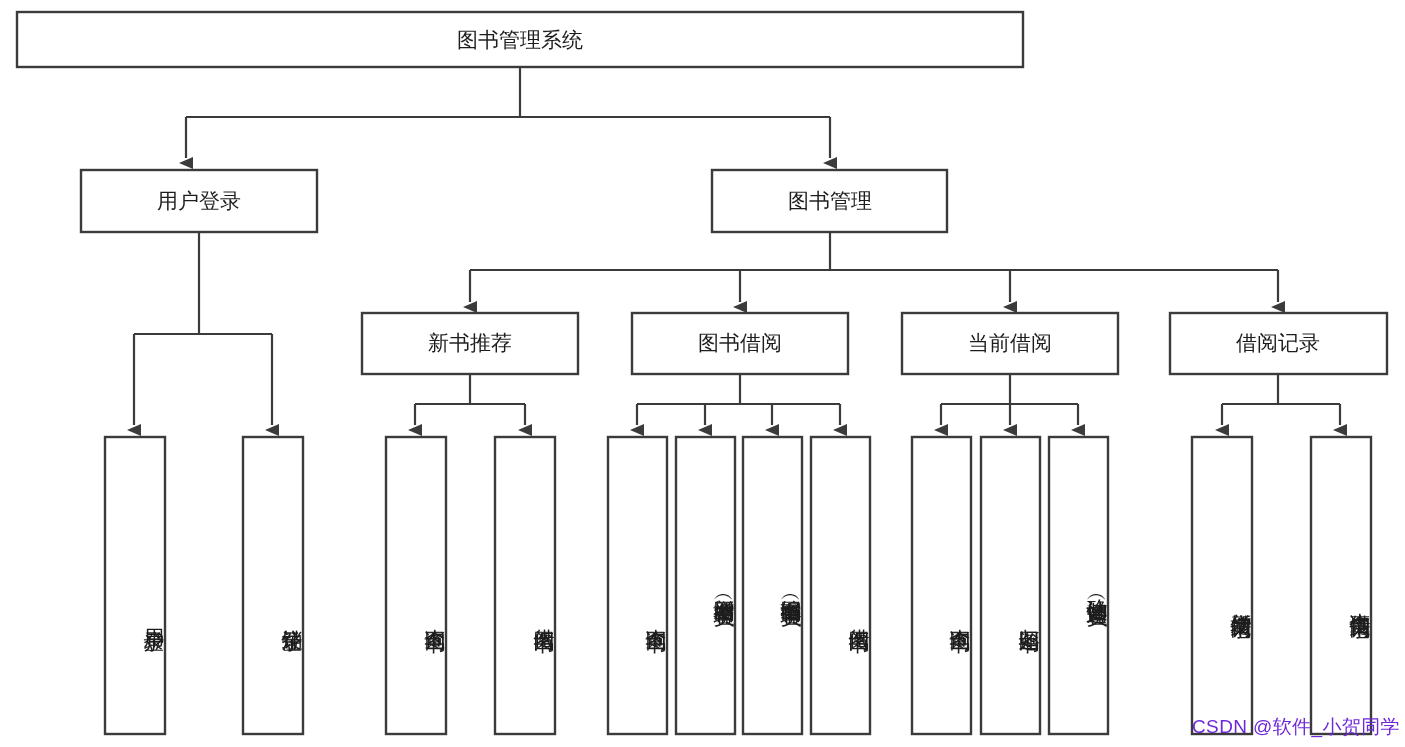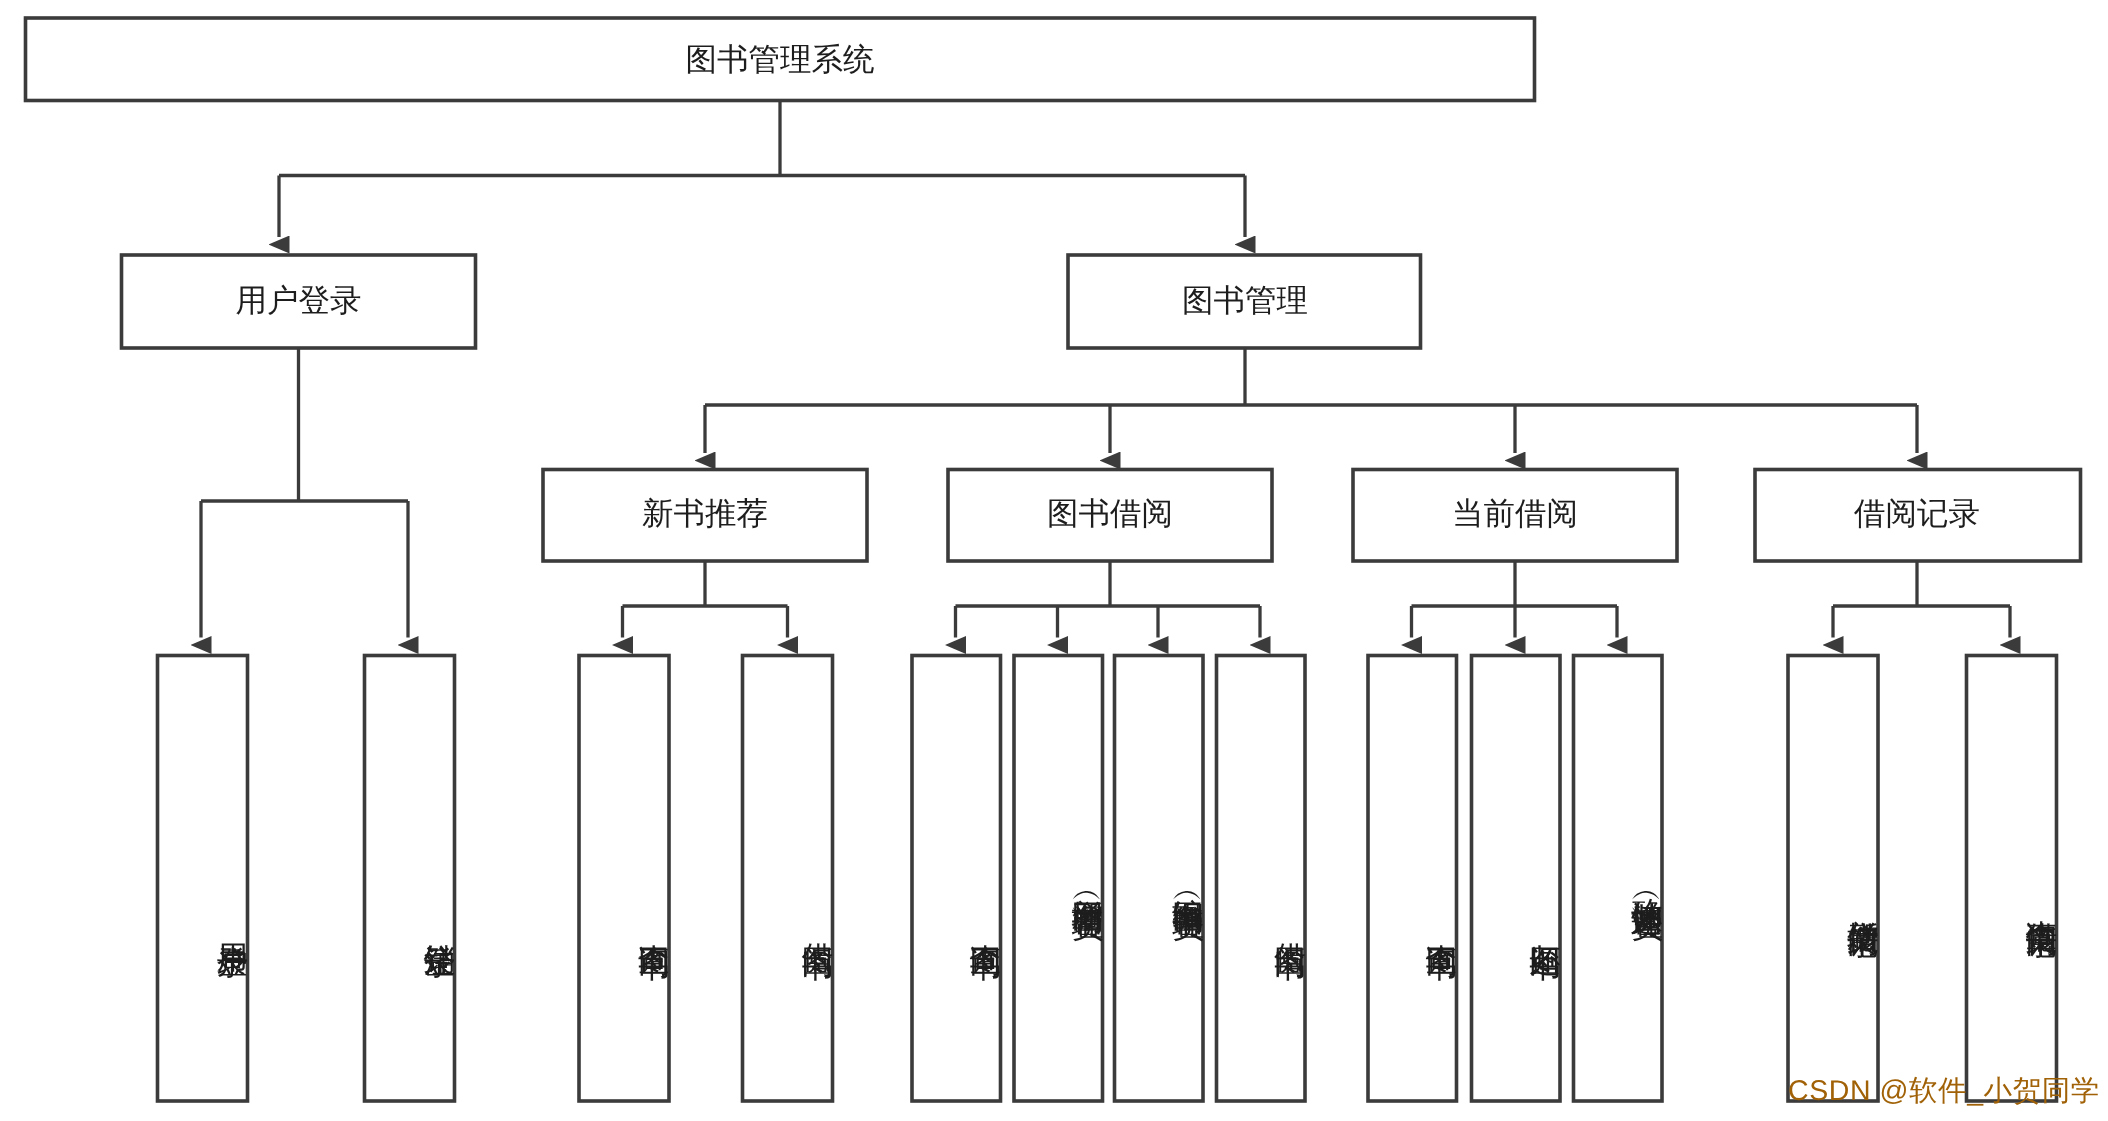--- a/index.html
+++ b/index.html
@@ -61,21 +61,21 @@
     white-space: nowrap;
     display: flex;
     align-items: flex-start;
     justify-content: center;
     pointer-events: none;
   }
   .watermark {
     position: absolute;
     font-family: "Liberation Sans", sans-serif;
     font-size: 19px;
-    color: #a16207;
+    color: #6d28d9;
     white-space: nowrap;
     letter-spacing: 0.02em;
   }
 </style>
 </head>
 <body>
 
 <div id="diagram-root">
 
   <svg class="flow" viewBox="0 0 1405 747">

